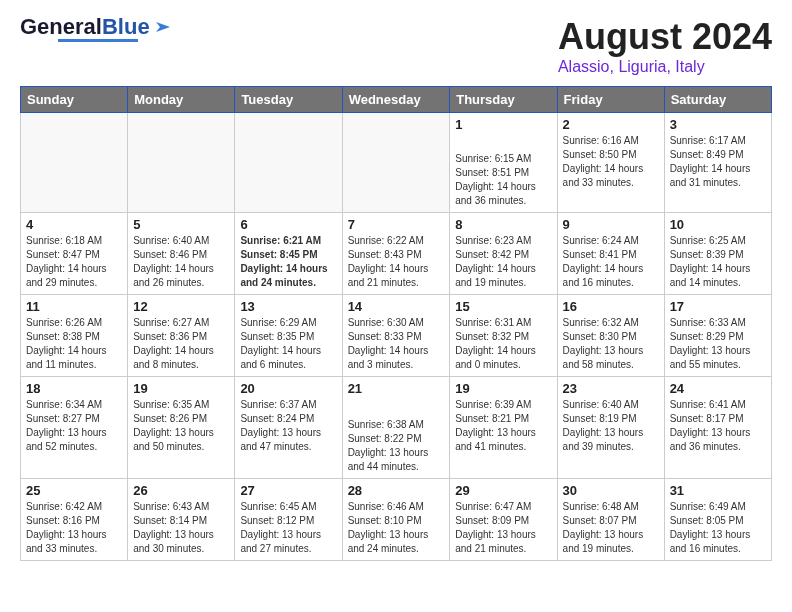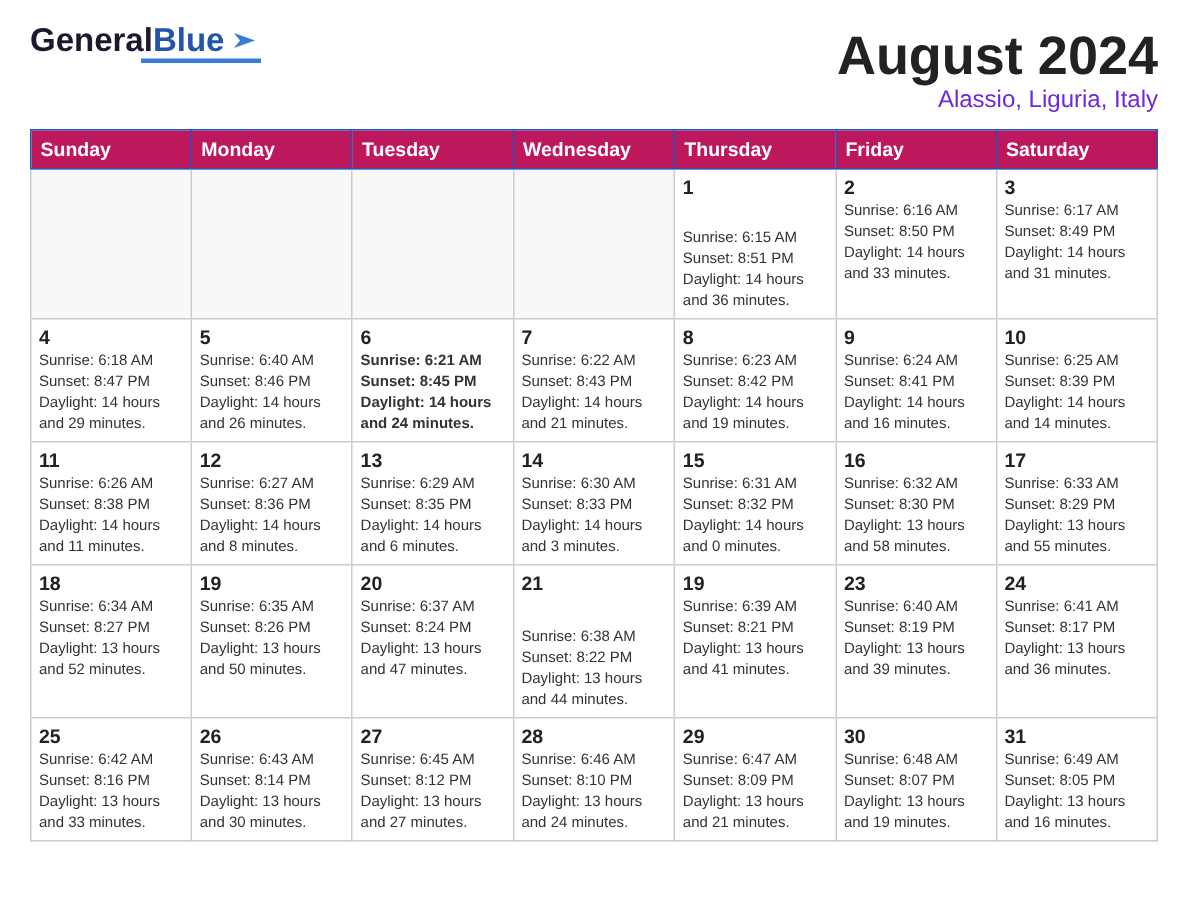--- a/index.html
+++ b/index.html
@@ -18,47 +18,47 @@
     }
     .header {
       display: flex;
       align-items: flex-start;
       justify-content: space-between;
       margin-bottom: 10px;
     }
     .logo {
       display: flex;
       flex-direction: column;
-      align-items: flex-end;
+      align-items: center;
     }
     .logo-text {
       font-size: 22px;
       font-weight: bold;
       color: #1a1a2e;
       line-height: 1;
     }
     .logo-text span.blue { color: #2255aa; }
     .title-block {
-      text-align: right;
+      text-align: left;
     }
     .main-title {
       font-size: 36px;
       font-weight: bold;
       color: #222;
     }
     .subtitle {
       font-size: 16px;
       color: #6d28d9;
     }
     .calendar {
       width: 100%;
       border-collapse: collapse;
     }
     .calendar th {
-      background-color: #be185d;
+      background-color: #737373;
       color: #fff;
       font-size: 13px;
       font-weight: bold;
       padding: 5px 6px;
       text-align: left;
       border: 1px solid #2255bb;
     }
     .calendar td {
       border: 1px solid #ccc;
       vertical-align: top;

